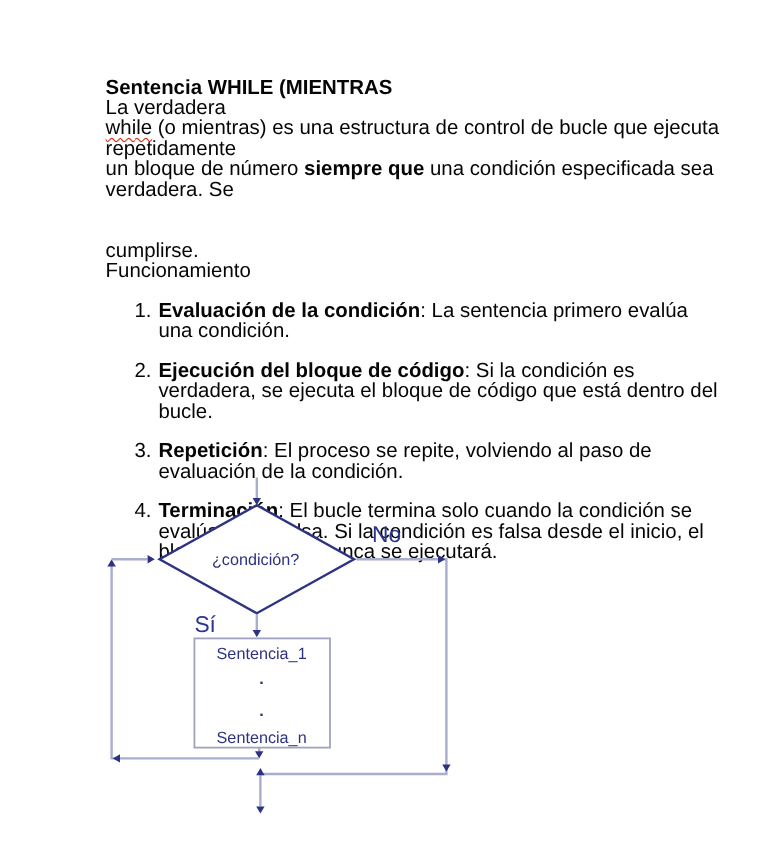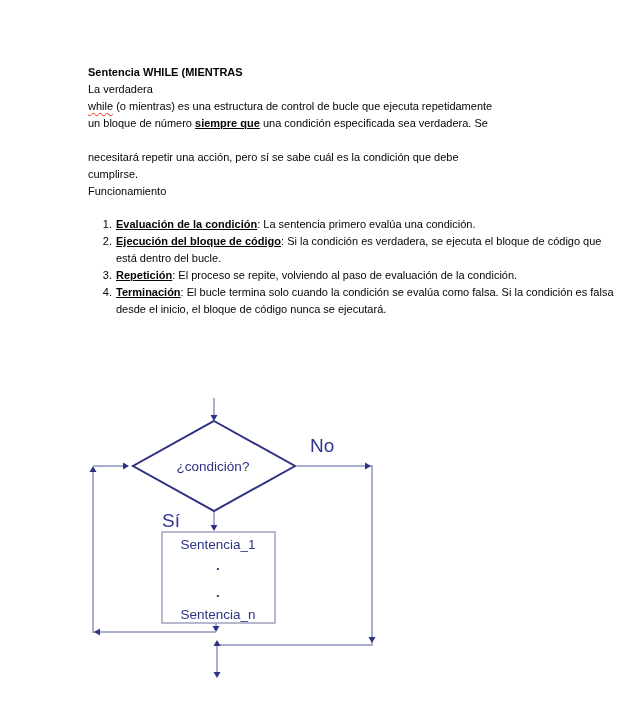--- a/index.html
+++ b/index.html
@@ -1,42 +1,42 @@
 <!DOCTYPE html>
 <html><head>
 <meta charset="utf-8">
 <style>
   html,body{margin:0;padding:0;background:#ffffff;}
   .page{position:relative;width:644px;height:706px;background:#ffffff;overflow:hidden;
         font-family:"Liberation Sans","DejaVu Sans",sans-serif;color:#000;}
   .textblock{position:absolute;left:88px;top:64px;width:540px;
-             font-size:11px;line-height:17px;color:#050505;}
+             font-size:17px;line-height:17px;color:#050505;}
   .title{font-weight:bold;}
   .squiggle{text-decoration:underline;text-decoration-style:wavy;
             text-decoration-color:#e0321e;text-decoration-thickness:1px;
             text-underline-offset:2px;margin-top:12px;}
-  b{font-weight:bold;text-decoration:underline;}
+  b{font-weight:bold;}
   ol.steps{margin:16px 0 0 0;padding-left:27px;width:505px;}
-  ol.steps li{margin:0;padding-left:1px;}
+  ol.steps li{margin:16px;padding-left:1px;}
   .flow{position:absolute;left:0;top:390px;}
   svg text{font-family:"Liberation Sans","DejaVu Sans",sans-serif;}
 </style>
 </head>
 <body>
 
 <div class="page">
 
   <div class="textblock">
     <div class="title">Sentencia WHILE (MIENTRAS</div>
     <div>
       <span>La verdadera</span><br>
       <span class="squiggle">while</span><span> (o mientras) es una estructura de control de bucle que ejecuta repetidamente</span><br>
       <span>un bloque de número </span><b>siempre que</b><span> una condición especificada sea verdadera. Se</span><br>
       <br>
-      <span>necesitará repetir una acción, pero sí se sabe cuál es la condición que debe</span><br>
+      <br>
       <span>cumplirse.</span><br>
       <span>Funcionamiento</span>
     </div>
 
     <ol class="steps">
       <li><b>Evaluación de la condición</b><span>: La sentencia primero evalúa una condición.</span></li>
       <li><b>Ejecución del bloque de código</b><span>: Si la condición es verdadera, se ejecuta el bloque de código que está dentro del bucle.</span></li>
       <li><b>Repetición</b><span>: El proceso se repite, volviendo al paso de evaluación de la condición.</span></li>
       <li><b>Terminación</b><span>: El bucle termina solo cuando la condición se evalúa como falsa. Si la condición es falsa desde el inicio, el bloque de código nunca se ejecutará.</span></li>
     </ol>

